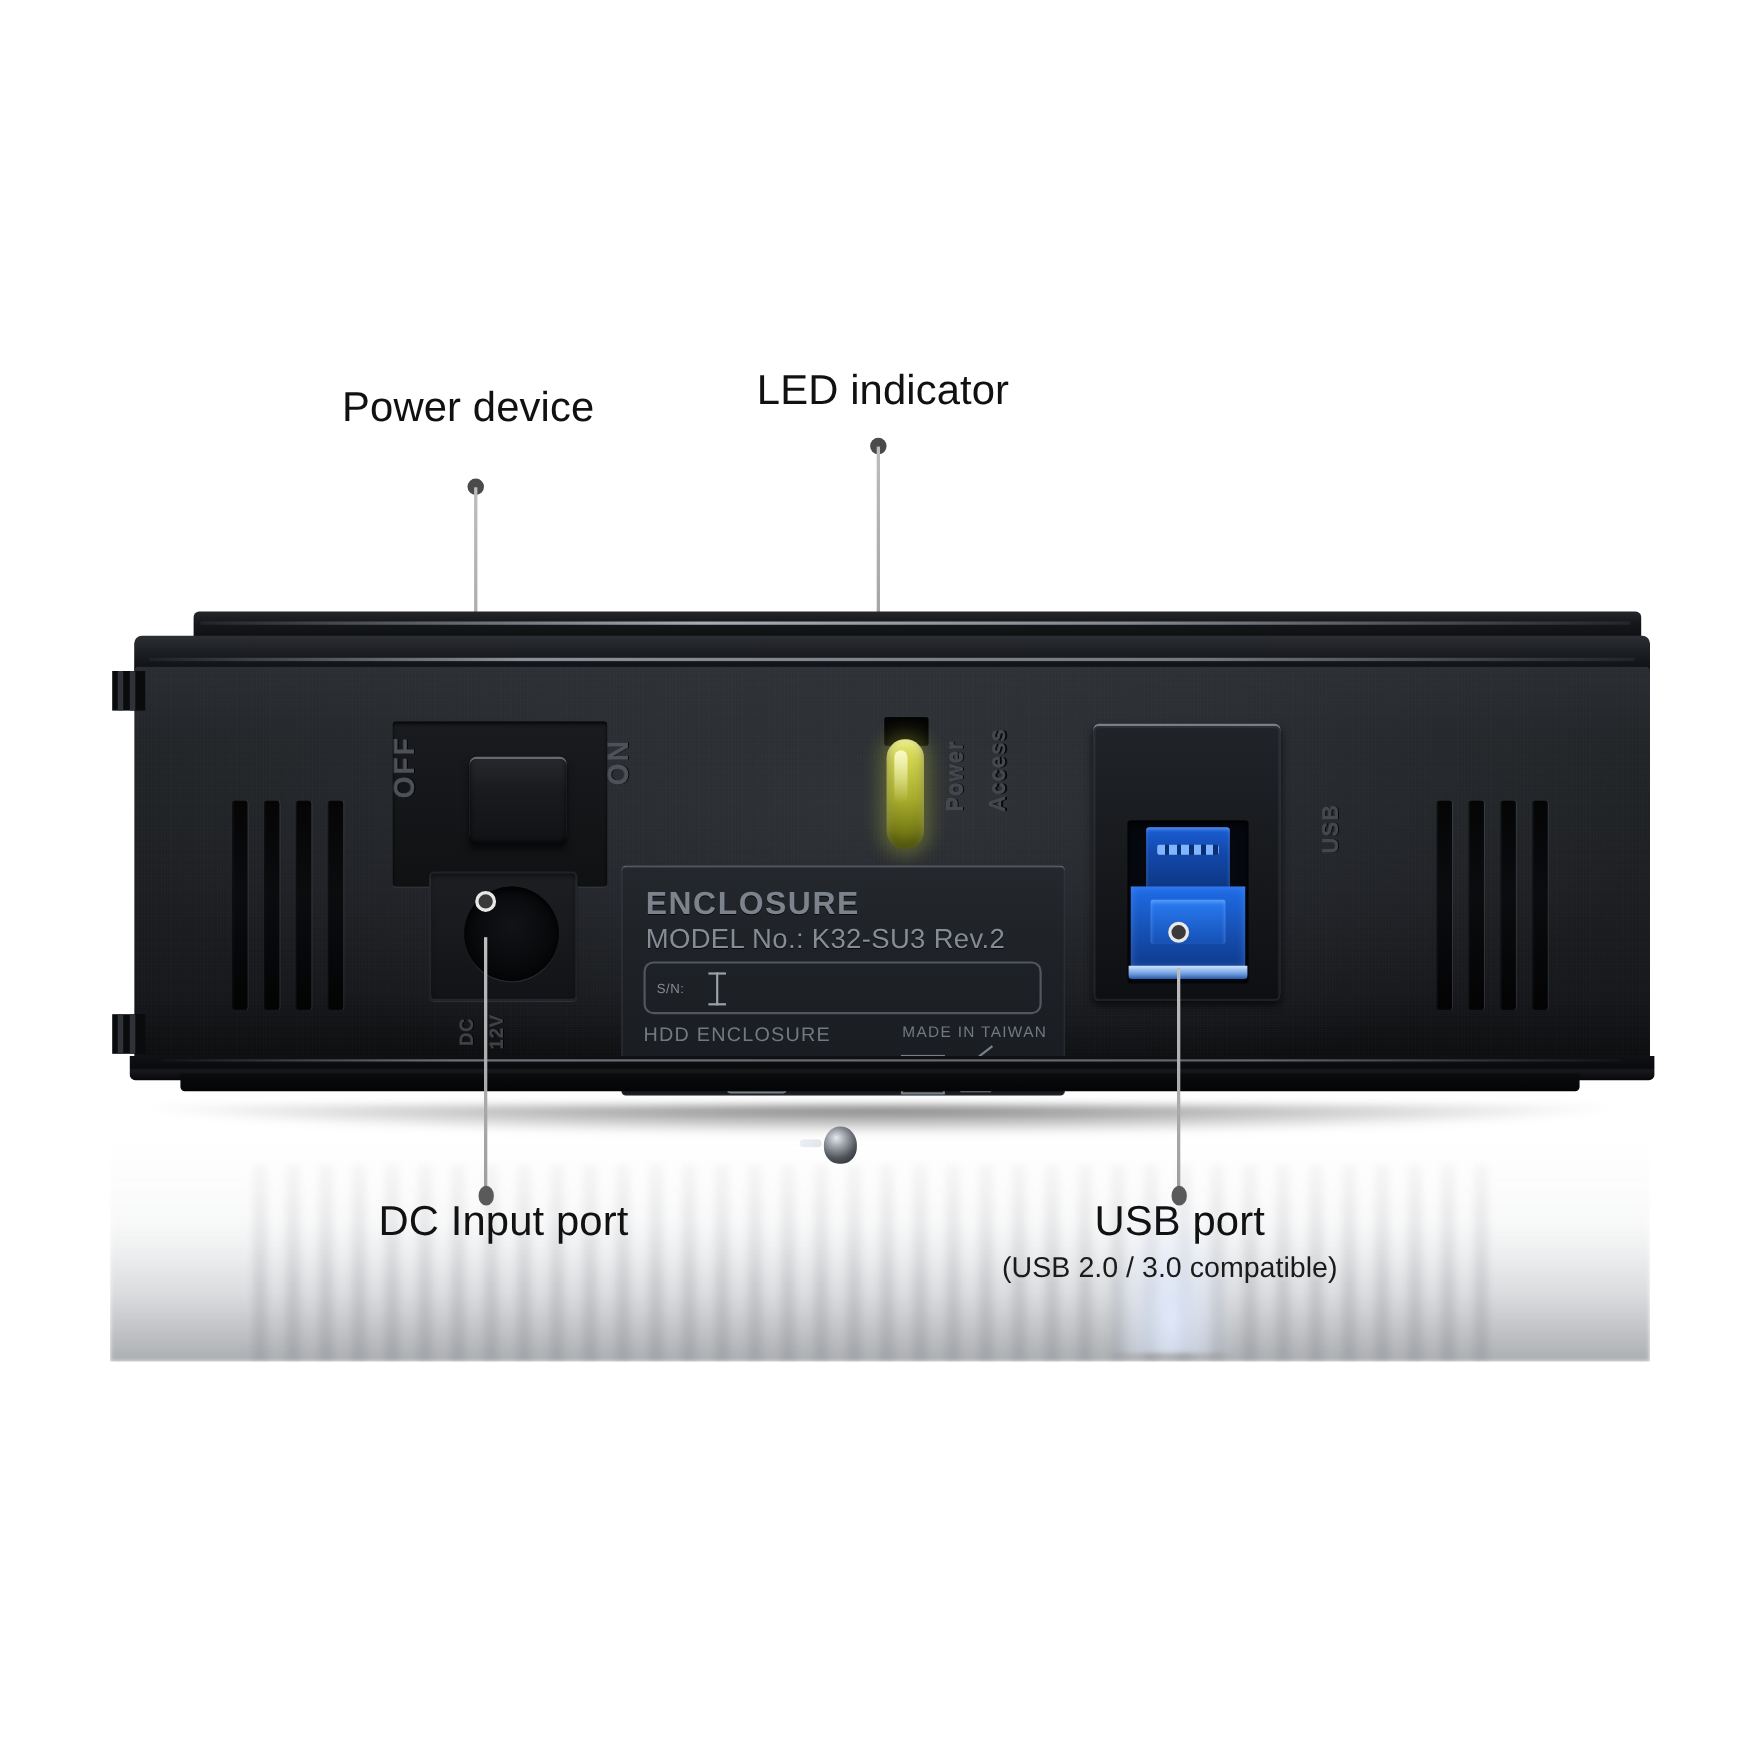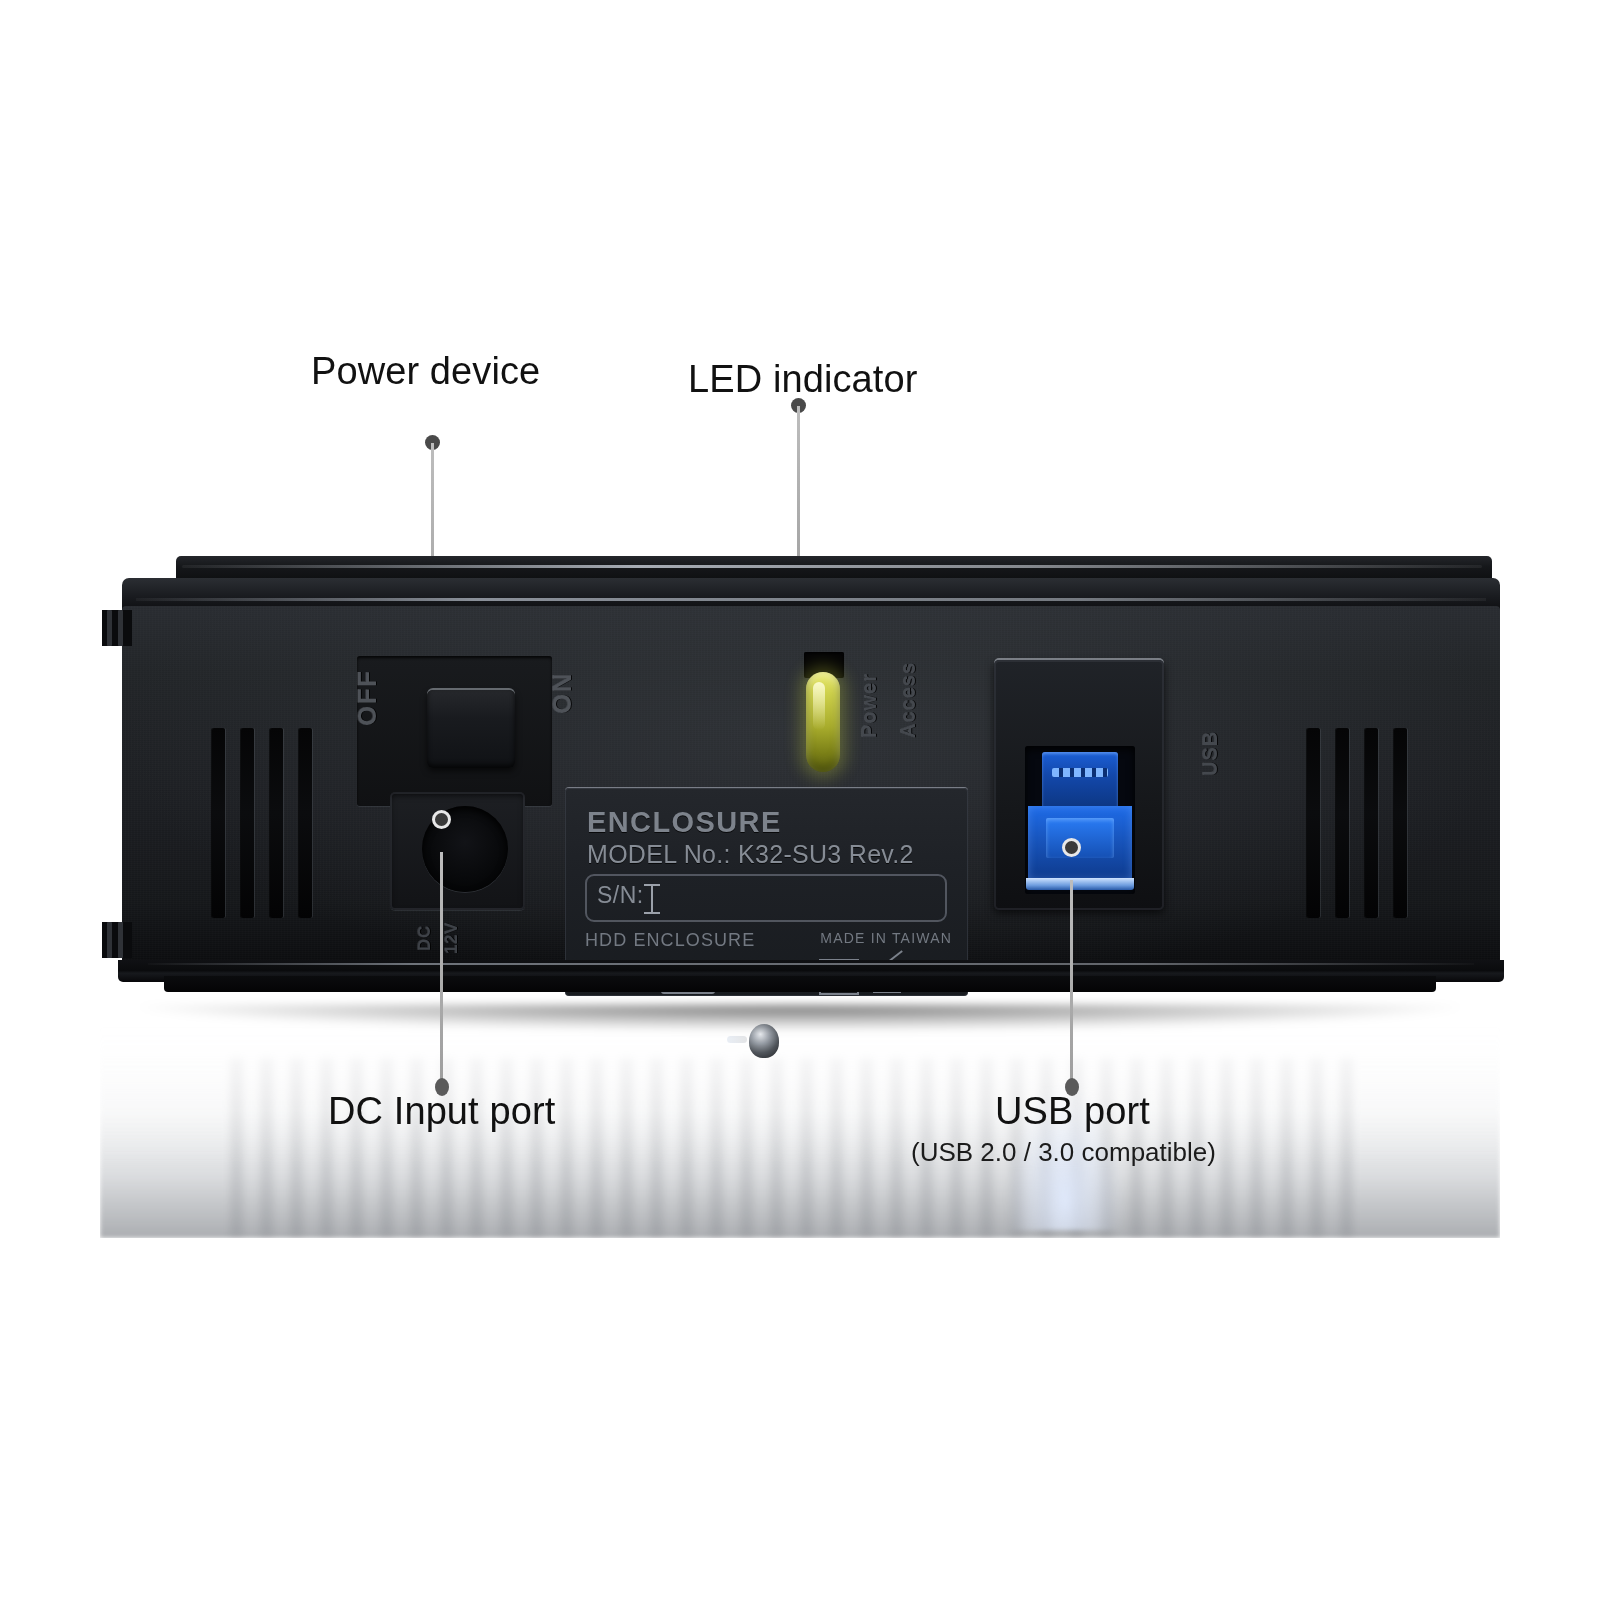--- a/index.html
+++ b/index.html
@@ -220,21 +220,21 @@
   .plate-model{
     position:absolute; left:22px; top:52px; font-size:25px; font-weight:400;
     letter-spacing:.3px; color:#868c95;
     text-shadow:0 1px 0 rgba(0,0,0,.7);
   }
   .sn-box{
     position:absolute; left:20px; top:86px; width:362px; height:48px;
     border:2px solid rgba(125,132,143,.55); border-radius:9px;
   }
   .sn-label{
-    position:absolute; left:10px; top:6px; font-size:23px; color:#868c95; letter-spacing:.5px;
+    position:absolute; left:10px; top:16px; font-size:12px; color:#868c95; letter-spacing:.5px;
   }
   .sn-caret{
     position:absolute; left:64px; top:8px; width:2px; height:30px; background:#9ba1aa;
   }
   .sn-caret::before,.sn-caret::after{
     content:""; position:absolute; left:-7px; width:16px; height:2px; background:#9ba1aa;
   }
   .sn-caret::before{ top:0; } .sn-caret::after{ bottom:0; }
   .plate-hdd{
     position:absolute; left:20px; top:142px; font-size:18px; letter-spacing:1.1px; color:#737982;
@@ -300,21 +300,21 @@
 </head>
 <body>
 
 <div id="stage">
 
   <div class="callout-title" style="left:311px; top:352px;">Power device</div>
   <div class="lead-dot-dark" style="left:425px; top:435px;"></div>
   <div class="lead-line" style="left:431px; top:443px; height:228px;"></div>
   <div class="lead-dot-ring" style="left:423px; top:662px;"></div>
 
-  <div class="callout-title" style="left:688px; top:360px;">LED indicator</div>
+  <div class="callout-title" style="left:688px; top:336px;">LED indicator</div>
   <div class="lead-dot-dark" style="left:791px; top:398px;"></div>
   <div class="lead-line" style="left:797px; top:406px; height:200px;"></div>
   <div class="lead-dot-ring" style="left:789px; top:600px;"></div>
 
   <div id="device">
 
     <div class="dev-toplip"></div>
     <div class="dev-topface"></div>
 
     <div class="dev-body">
@@ -402,21 +402,21 @@
 
   <div id="refl-shadow"></div>
   <div id="reflection">
     <div class="refl-stripes"></div>
     <div class="refl-glow"></div>
   </div>
 
   <div class="lead-line" style="left:440px; top:852px; height:230px;"></div>
   <div class="lead-dot-ring" style="left:432px; top:810px;"></div>
   <div class="lead-dot-grey" style="left:435px; top:1078px;"></div>
-  <div class="callout-title" style="left:328px; top:1092px;">DC Input port</div>
+  <div class="callout-title" style="left:344px; top:1092px;">DC Input port</div>
 
   <div class="lead-line" style="left:1070px; top:880px; height:202px;"></div>
   <div class="lead-dot-ring" style="left:1062px; top:838px;"></div>
   <div class="lead-dot-grey" style="left:1065px; top:1078px;"></div>
   <div class="callout-title" style="left:995px; top:1092px;">USB port</div>
   <div class="callout-sub" style="left:911px; top:1138px;">(USB 2.0 / 3.0 compatible)</div>
 
 </div>
 
 </body></html>

